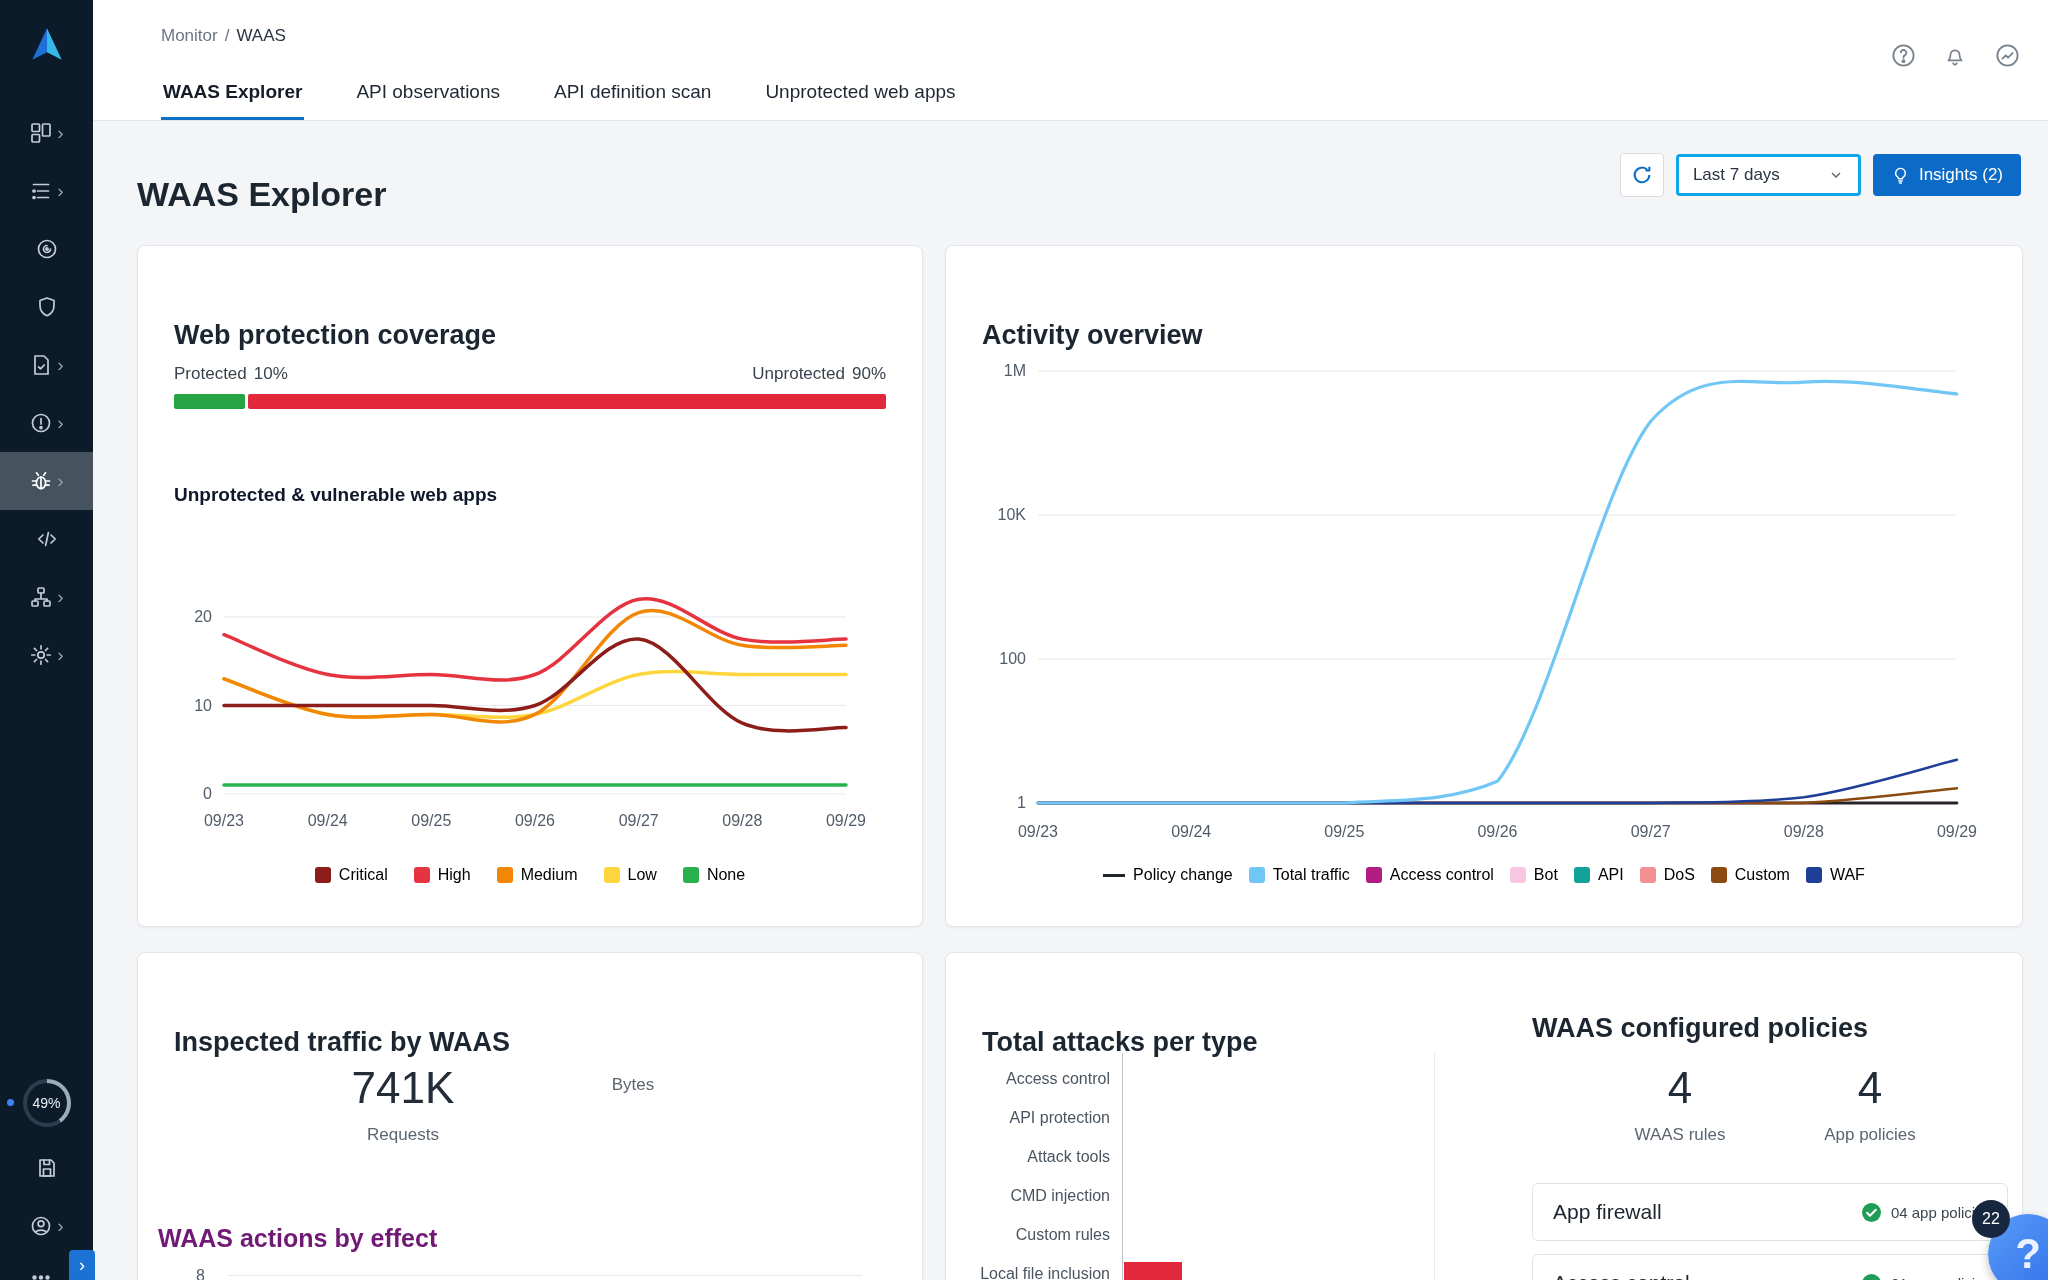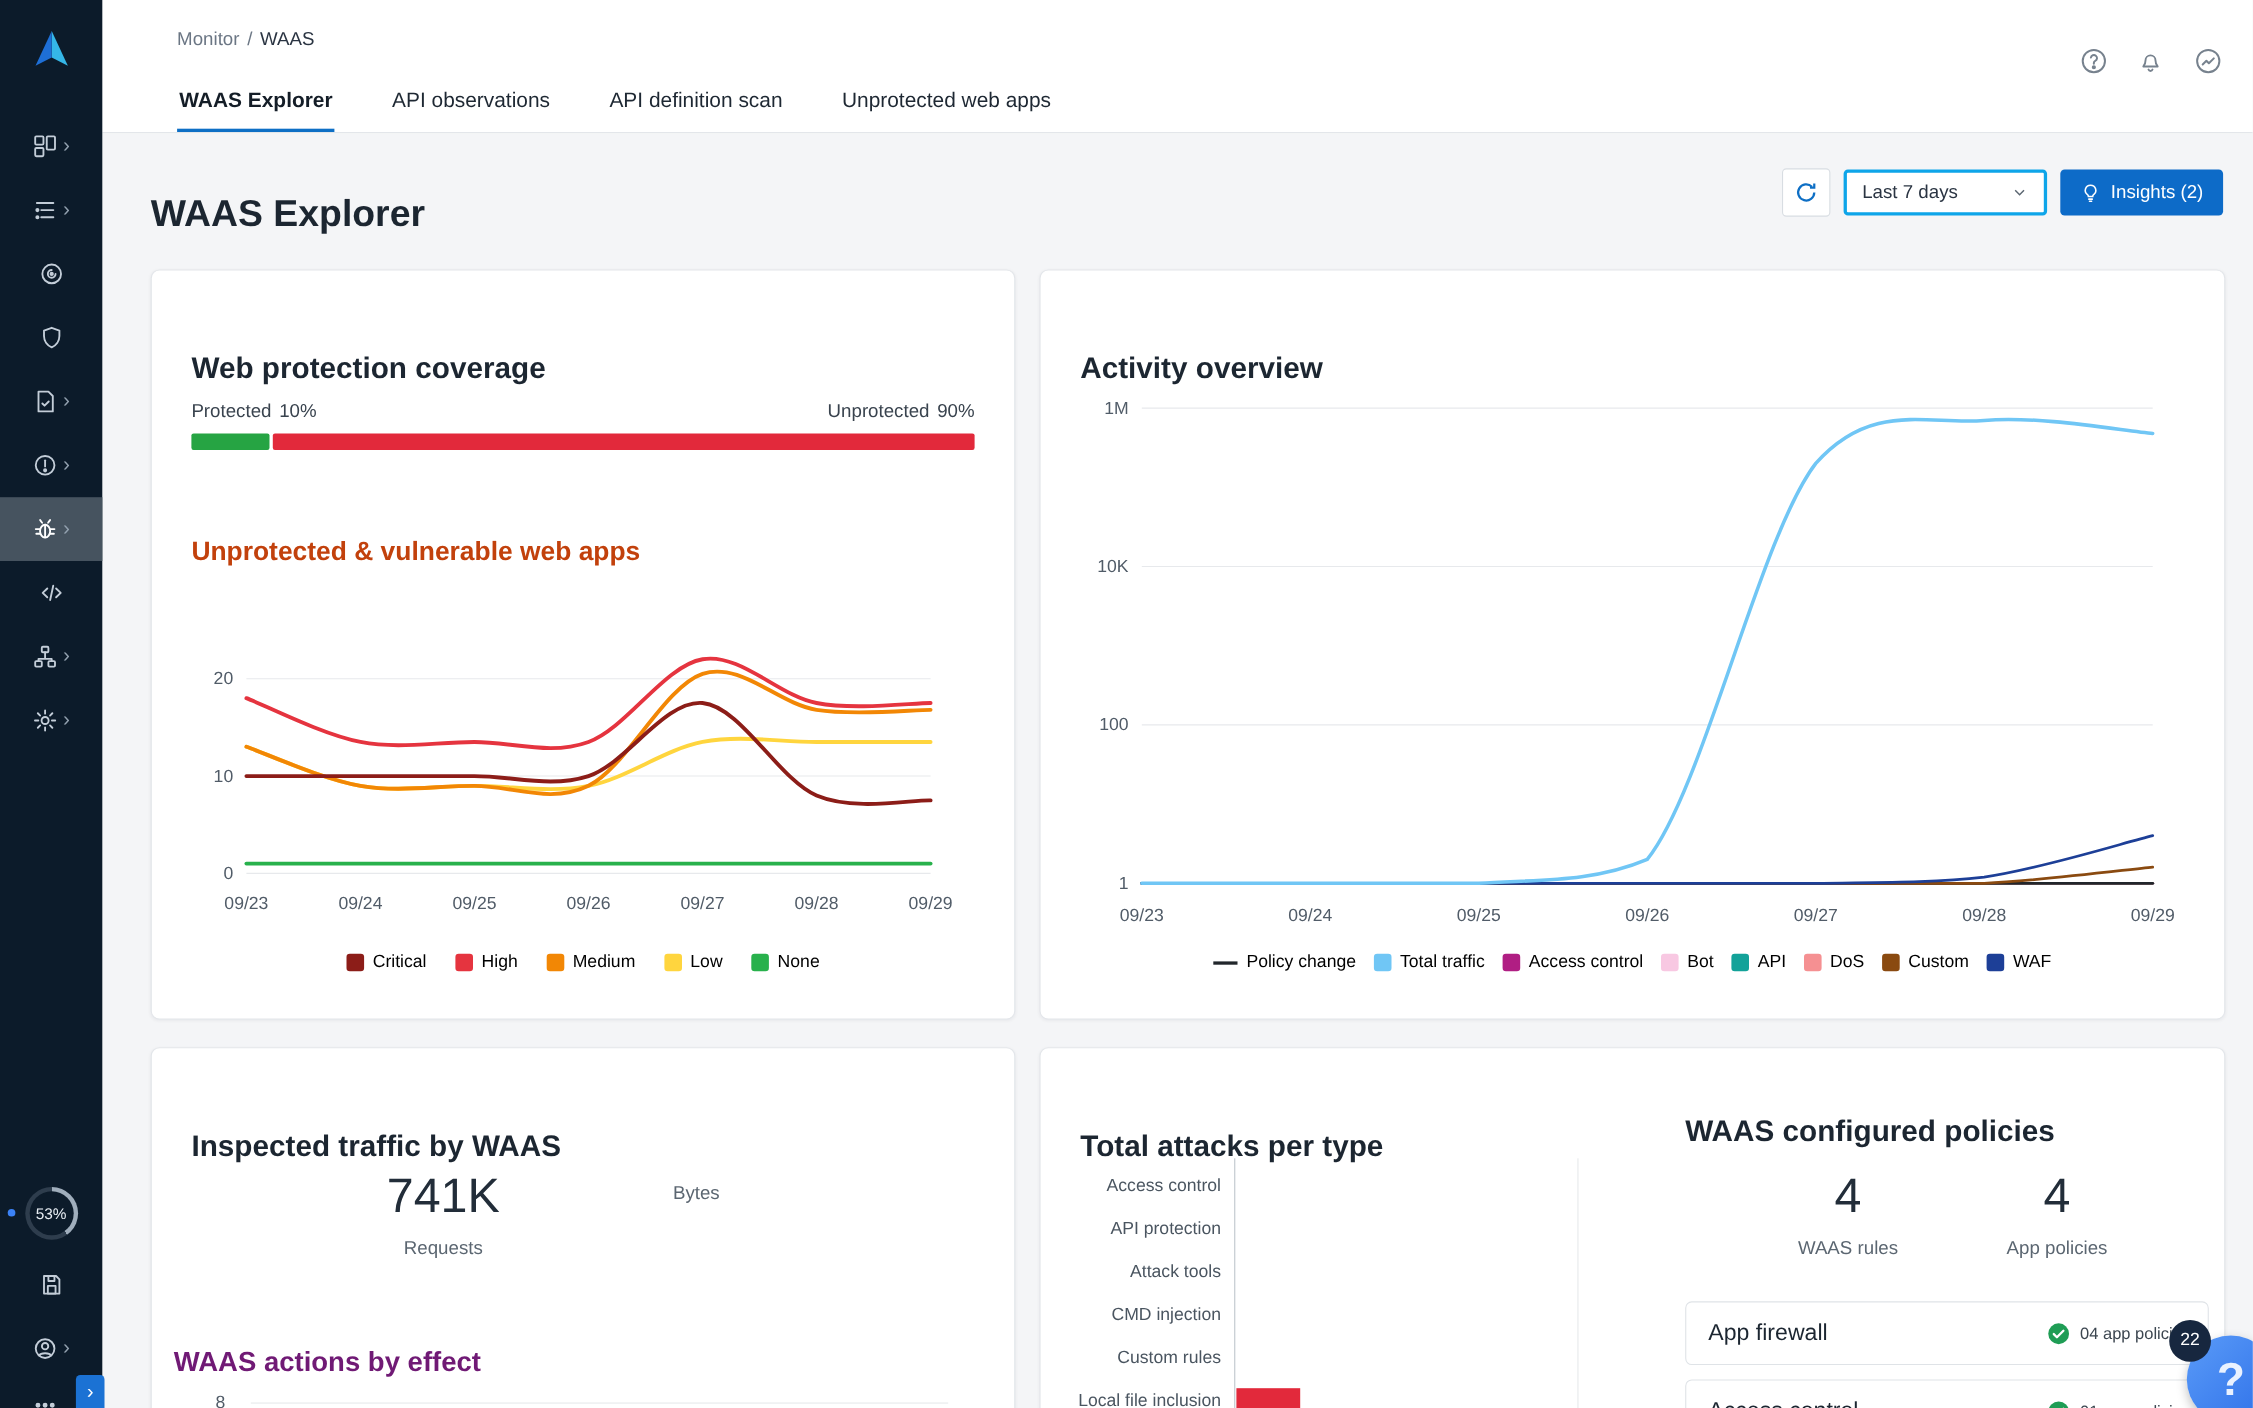--- a/index.html
+++ b/index.html
@@ -48,21 +48,21 @@
   #card-activity{left:852px;top:125px;width:1076px;height:680px;}
   #card-inspected{left:44px;top:832px;width:784px;height:600px;}
   #card-attacks{left:852px;top:832px;width:1076px;height:600px;}
   .card-title{position:absolute;left:36px;top:38px;font-size:27px;color:#1c2631;margin-top:36px;}
   
   .prot-row{position:absolute;left:36px;right:36px;top:118px;display:flex;justify-content:space-between;font-size:17px;color:#39434e;}
   .prot-row b{font-weight:400;margin-left:7px;}
   .prot-bar{position:absolute;left:36px;right:36px;top:148px;height:15px;display:flex;}
   .seg-green{width:10%;background:#26a443;border-radius:2px;margin-right:3px;}
   .seg-red{flex:1;background:#e2293b;border-radius:2px;}
-  .sub-title{position:absolute;left:36px;top:222px;font-size:24px;color:#c2410c;}
+  .sub-title{position:absolute;left:36px;top:222px;font-size:19px;color:#0f172a;}
   .chart-svg{position:absolute;left:36px;}
   #chart-vuln{top:278px;}
   #chart-activity{top:88px;}
   .axlab{font-size:16px;fill:#515c68;}
   .legend{position:absolute;left:0;right:0;display:flex;justify-content:center;align-items:center;gap:26px;font-size:16px;color:#000000;}
   #legend-vuln,#legend-activity{top:620px;}
   #legend-activity{gap:16px;}
   .lg-item{display:flex;align-items:center;gap:8px;cursor:pointer;}
   .lg-sw{width:16px;height:16px;border-radius:3px;display:inline-block;}
   .lg-line{width:22px;height:3px;display:inline-block;}
@@ -198,21 +198,21 @@
             <circle cx="12" cy="12" r="3.2"></circle>
             <path d="M12 2.8v3M12 18.2v3M2.8 12h3M18.2 12h3M5.4 5.4l2.1 2.1M16.5 16.5l2.1 2.1M18.6 5.4l-2.1 2.1M7.5 16.5l-2.1 2.1"></path>
           </svg>
         </span>
         <span class="nav-chev">›</span>
       </div>
     </nav>
   <div class="usage-dot"></div>
   <div class="sidebar-bottom" id="sidebar-bottom">
     <div class="usage">
-      <span class="usage-text">53%</span>
+      <span class="usage-text">49%</span>
     </div>
   <div class="nav-item">
         <span class="nav-ic">
           <svg viewBox="0 0 24 24" width="24" height="24" fill="none" stroke="currentColor" stroke-width="1.7" stroke-linecap="round" stroke-linejoin="round">
             <path d="M5 4h11l3 3v13H5z"></path>
             <path d="M9 4v4.5h5.5V4"></path>
             <rect x="8.5" y="13" width="7" height="7"></rect>
           </svg>
         </span>
       </div>

